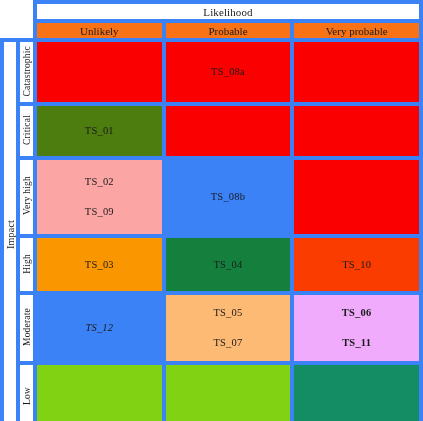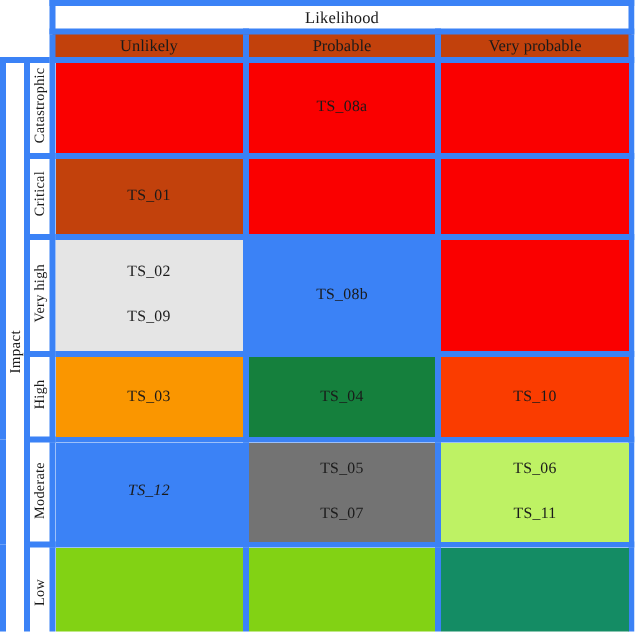--- a/index.html
+++ b/index.html
@@ -50,21 +50,21 @@
 
   th.likelihood-title {
     height: 15px;
     background: #ffffff;
     font-size: 11px;
     letter-spacing: 0.1px;
   }
 
   th.col-head {
     height: 15px;
-    background: #c2410c;
+    background: #f97316;
     font-size: 11px;
   }
 
   
   td.impact-axis {
     width: 16px;
     background: #ffffff;
     border-top: 1px solid #555555;
     border-bottom: 1px solid #555555;
     border-left: 1px solid #555555;
@@ -150,35 +150,35 @@
             <div class="cell-items single">
               <span class="ts-label">TS_08a</span>
             </div>
           </td>
           <td class="risk-cell" style="background-color: rgb(250, 0, 0);">
             <div class="cell-items single"></div>
           </td>
         </tr>
         <tr class="row-critical">
           <td class="row-head"><span class="row-head-text">Critical</span></td>
-          <td class="risk-cell" style="background-color: #c2410c;">
+          <td class="risk-cell" style="background-color: #4d7c0f;">
             <div class="cell-items single">
               <span class="ts-label">TS_01</span>
             </div>
           </td>
           <td class="risk-cell" style="background-color: rgb(250, 0, 0);">
             <div class="cell-items single"></div>
           </td>
           <td class="risk-cell" style="background-color: rgb(250, 0, 0);">
             <div class="cell-items single"></div>
           </td>
         </tr>
         <tr class="row-veryhigh">
           <td class="row-head"><span class="row-head-text">Very high</span></td>
-          <td class="risk-cell" style="background-color: #e5e5e5;">
+          <td class="risk-cell" style="background-color: #fca5a5;">
             <div class="cell-items">
               <span class="ts-label">TS_02</span>
               <span class="ts-label">TS_09</span>
             </div>
           </td>
           <td class="risk-cell" style="background-color: #3b82f6;">
             <div class="cell-items single">
               <span class="ts-label">TS_08b</span>
             </div>
           </td>
@@ -204,27 +204,27 @@
             </div>
           </td>
         </tr>
         <tr class="row-moderate">
           <td class="row-head"><span class="row-head-text">Moderate</span></td>
           <td class="risk-cell" style="background-color: #3b82f6; font-style: italic;">
             <div class="cell-items single">
               <span class="ts-label">TS_12</span>
             </div>
           </td>
-          <td class="risk-cell" style="background-color: #737373;">
+          <td class="risk-cell" style="background-color: #fdba74;">
             <div class="cell-items">
               <span class="ts-label">TS_05</span>
               <span class="ts-label">TS_07</span>
             </div>
           </td>
-          <td class="risk-cell" style="background-color: #bef264;">
+          <td class="risk-cell" style="background-color: #f0abfc; font-weight: bold;">
             <div class="cell-items">
               <span class="ts-label">TS_06</span>
               <span class="ts-label">TS_11</span>
             </div>
           </td>
         </tr>
         <tr class="row-low">
           <td class="row-head"><span class="row-head-text">Low</span></td>
           <td class="risk-cell" style="background-color: rgb(130, 210, 20);">
             <div class="cell-items single"></div>

